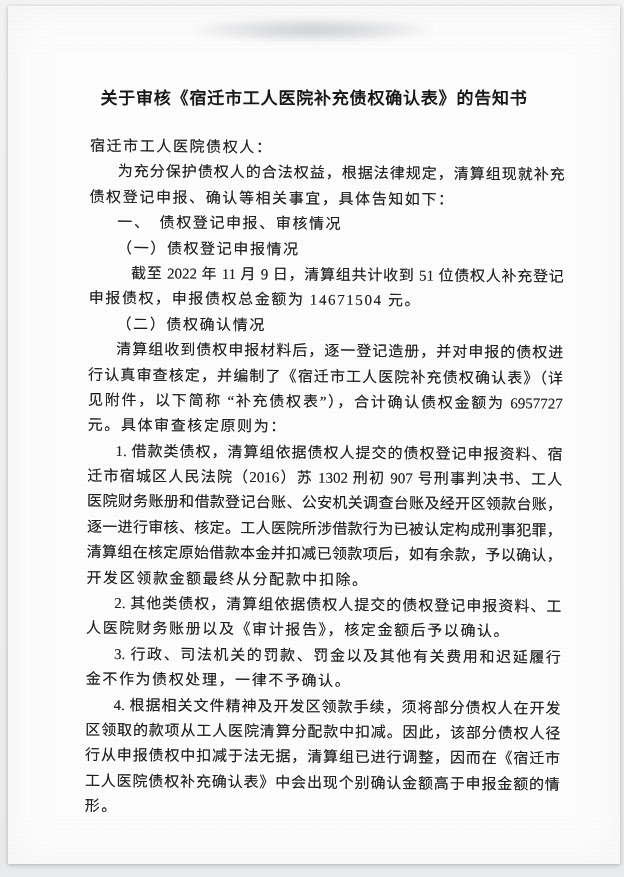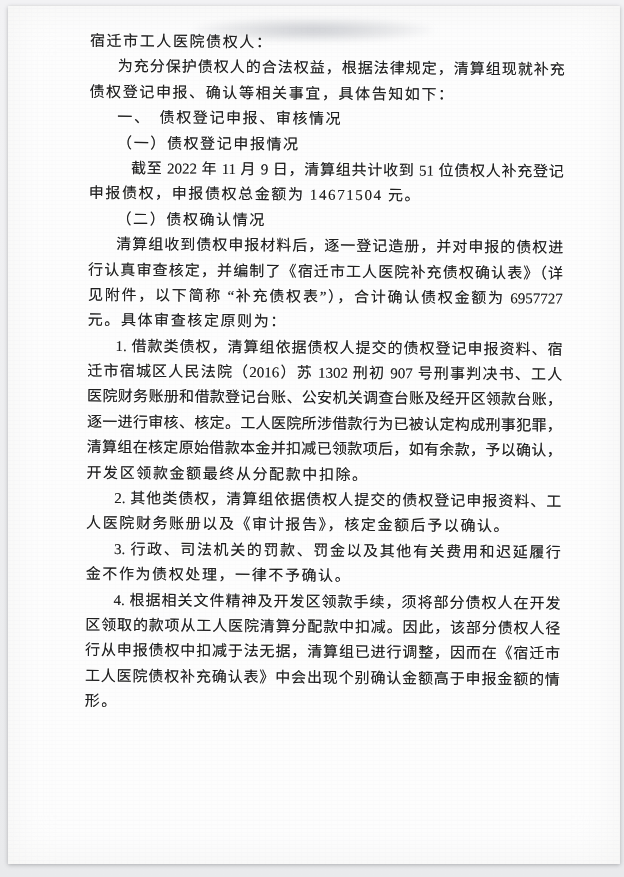--- a/index.html
+++ b/index.html
@@ -65,20 +65,21 @@
 </style>
 </head>
 <body>
 
 <div class="scan-frame"></div>
 
 <div class="page">
   <div class="scan-noise"></div>
   <div class="scan-smudge"></div>
 
+  <div class="title">关于审核《宿迁市工人医院补充债权确认表》的告知书</div>
 
   <div class="doc-body">
       <div class="line" style="padding-left: 0px;">宿迁市工人医院债权人：</div>
       <div class="line j" style="padding-left: 28px;">为充分保护债权人的合法权益，根据法律规定，清算组现就补充</div>
       <div class="line" style="padding-left: 0px;">债权登记申报、确认等相关事宜，具体告知如下：</div>
       <div class="line" style="padding-left: 28px;">一、　债权登记申报、审核情况</div>
       <div class="line" style="padding-left: 28px;">（一）债权登记申报情况</div>
       <div class="line j" style="padding-left: 42px;">截至 2022 年 11 月 9 日，清算组共计收到 51 位债权人补充登记</div>
       <div class="line" style="padding-left: 0px;">申报债权，申报债权总金额为 14671504 元。</div>
       <div class="line" style="padding-left: 28px;">（二）债权确认情况</div>

